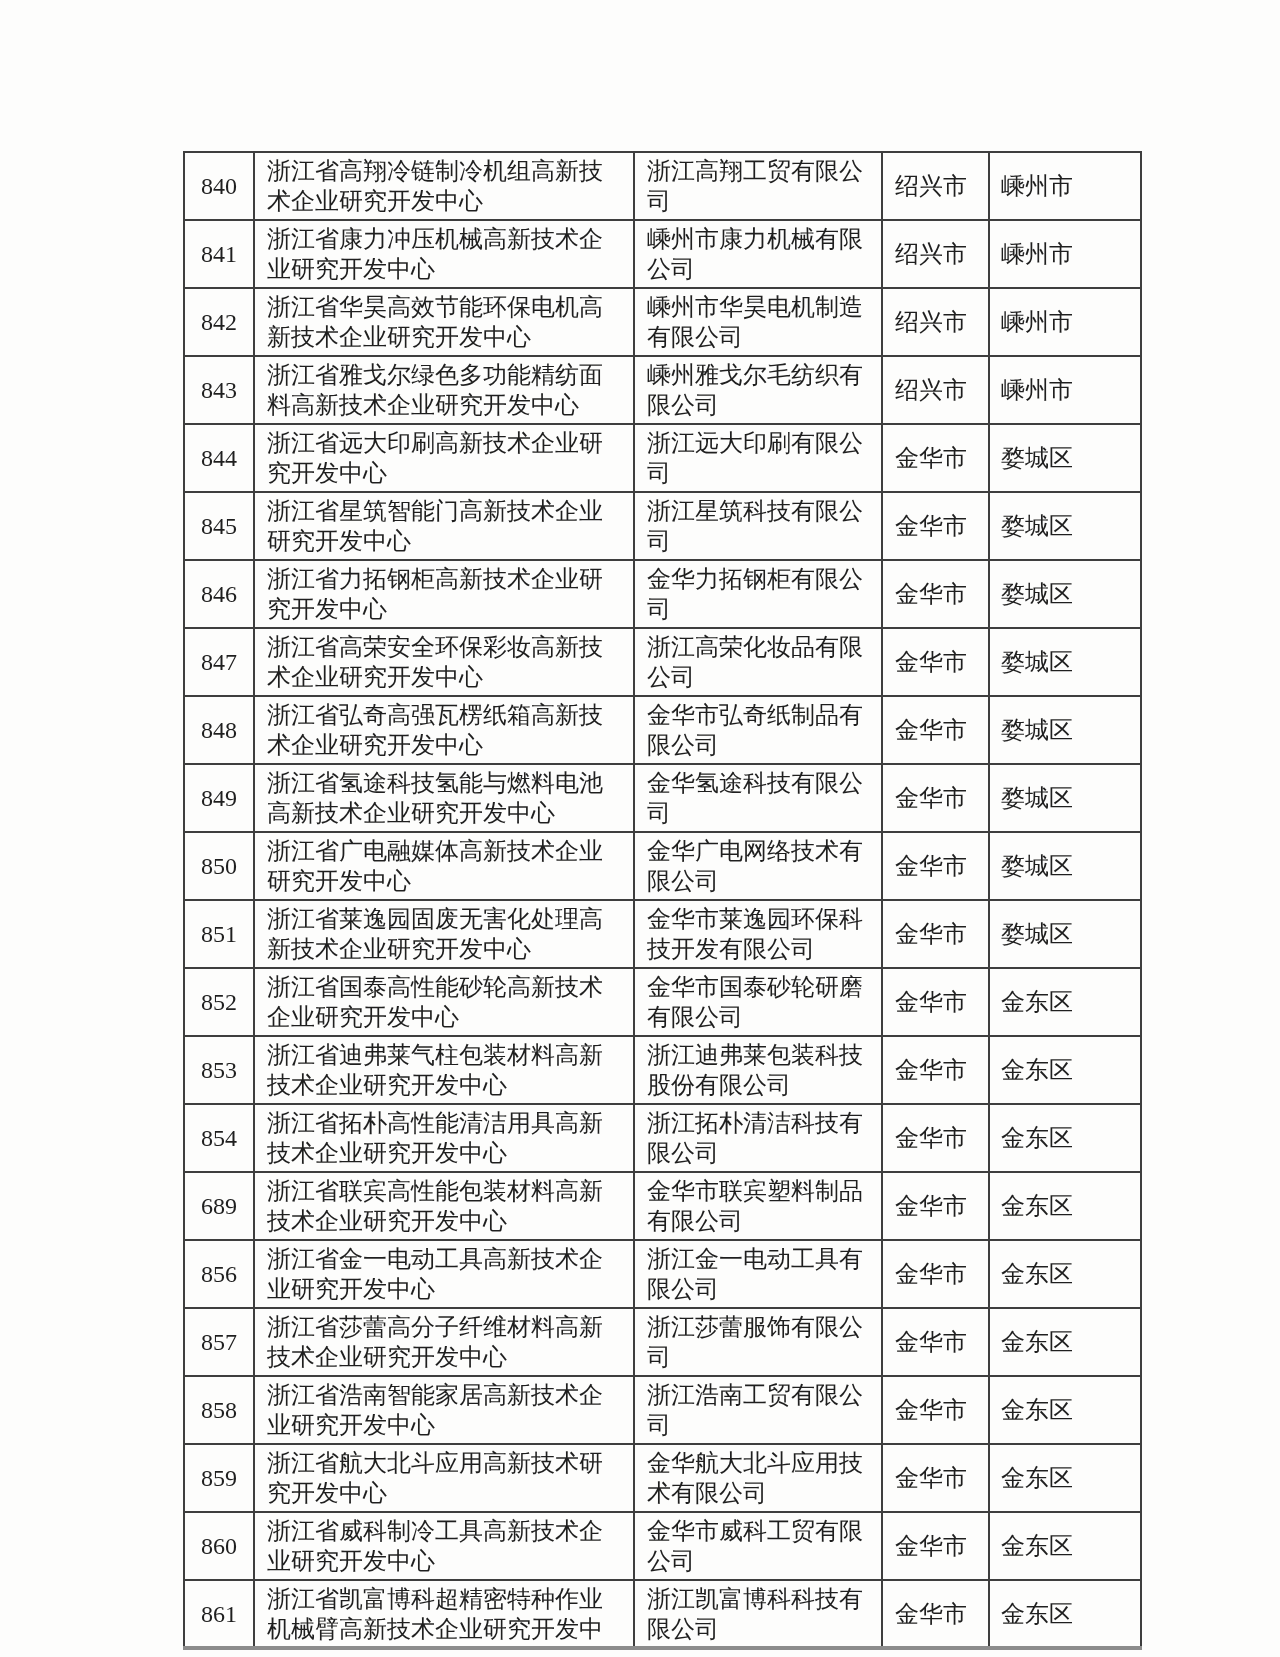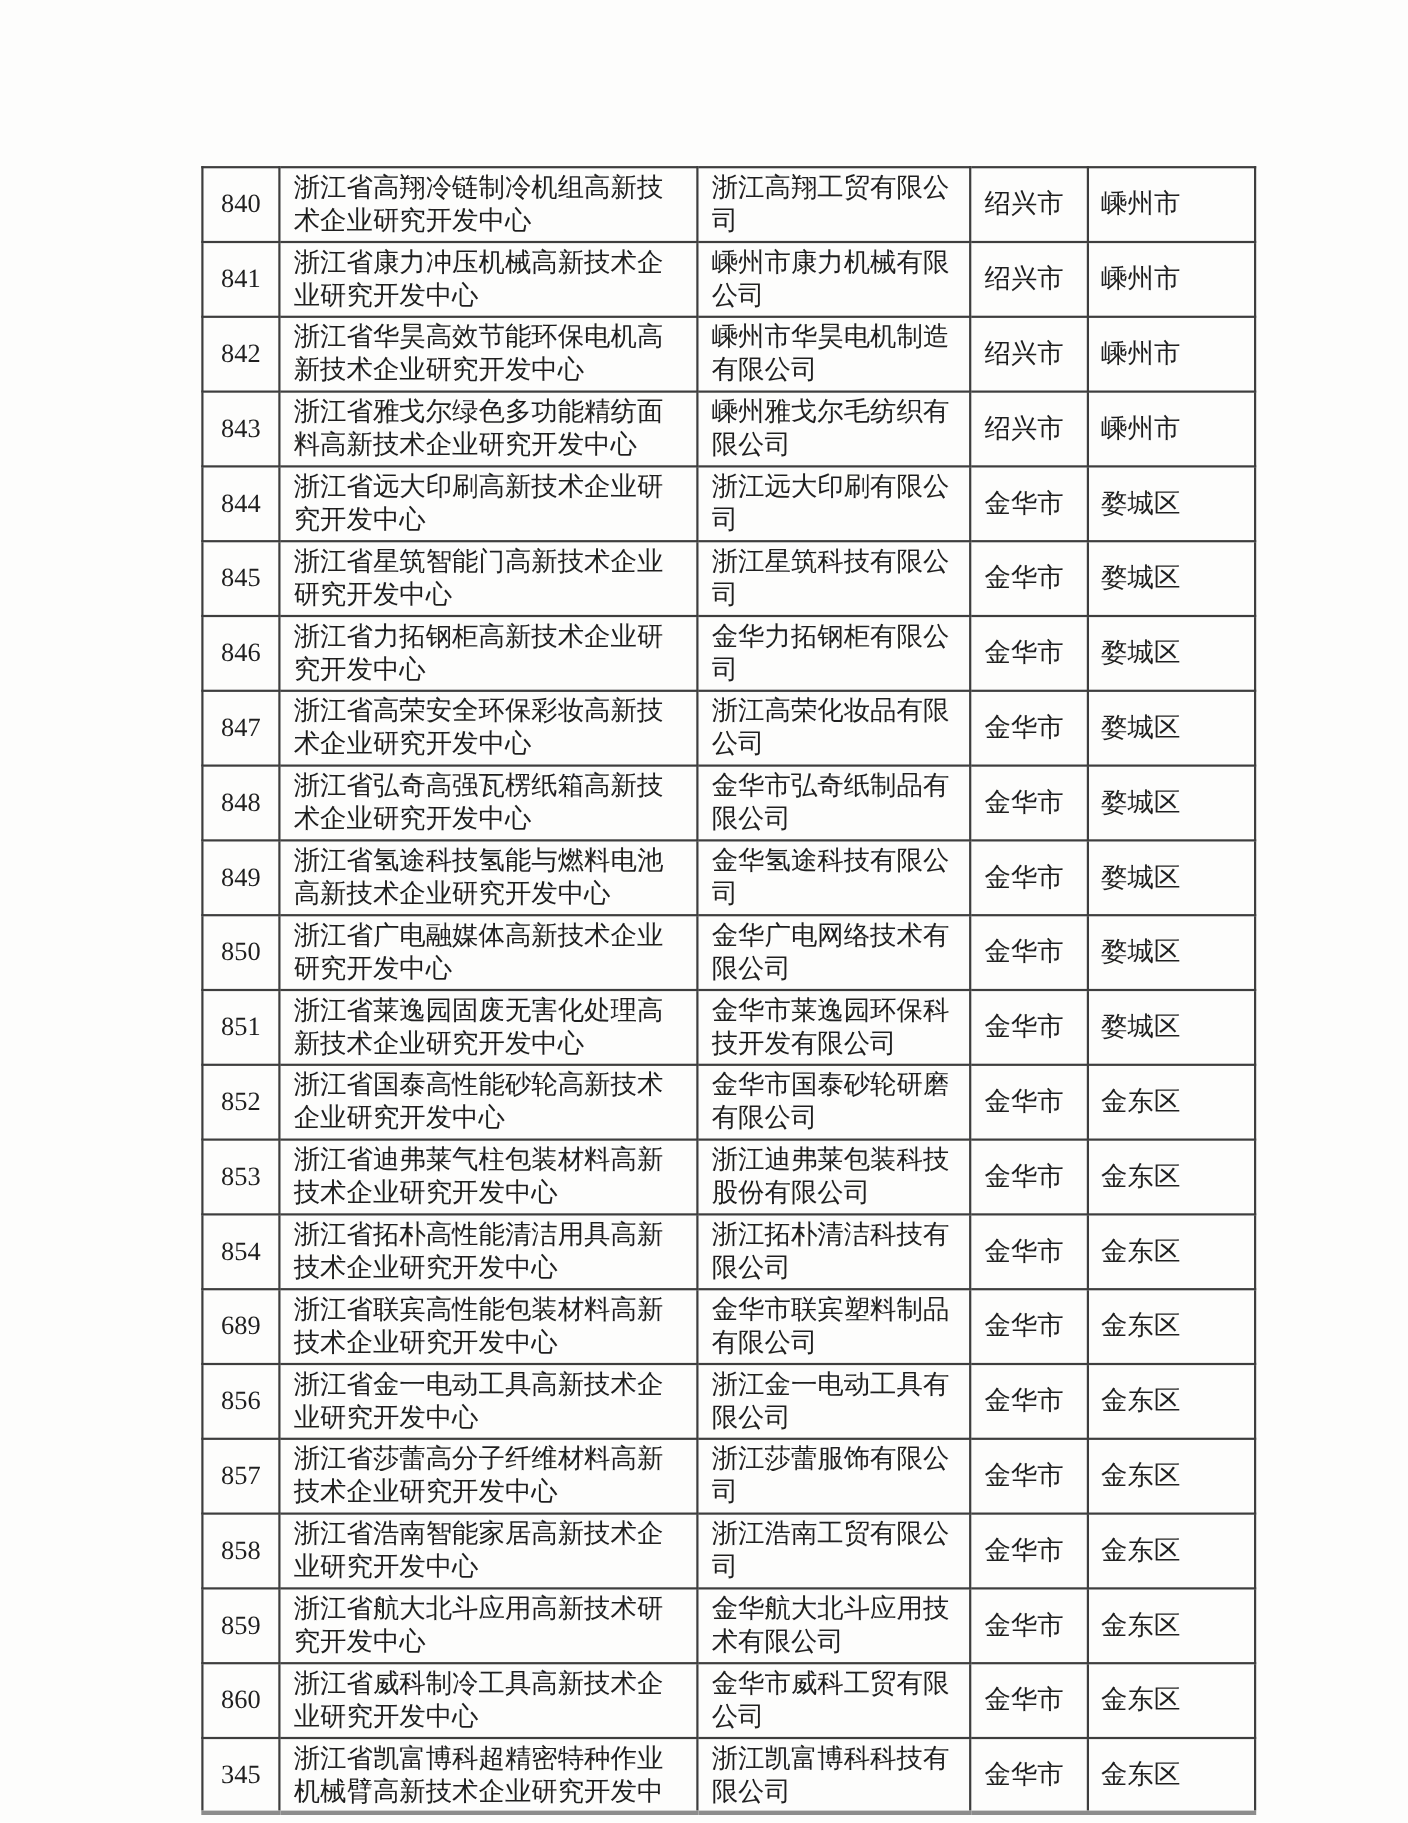--- a/index.html
+++ b/index.html
@@ -209,21 +209,21 @@
           <td class="cell-district">金东区</td>
         </tr>
         <tr>
           <td class="cell-no">860</td>
           <td class="cell-center">浙江省威科制冷工具高新技术企业研究开发中心</td>
           <td class="cell-company">金华市威科工贸有限公司</td>
           <td class="cell-city">金华市</td>
           <td class="cell-district">金东区</td>
         </tr>
         <tr>
-          <td class="cell-no">345</td>
+          <td class="cell-no">861</td>
           <td class="cell-center">浙江省凯富博科超精密特种作业机械臂高新技术企业研究开发中</td>
           <td class="cell-company">浙江凯富博科科技有限公司</td>
           <td class="cell-city">金华市</td>
           <td class="cell-district">金东区</td>
         </tr>
       </tbody>
   </table>
 </div>
 
 </body></html>

